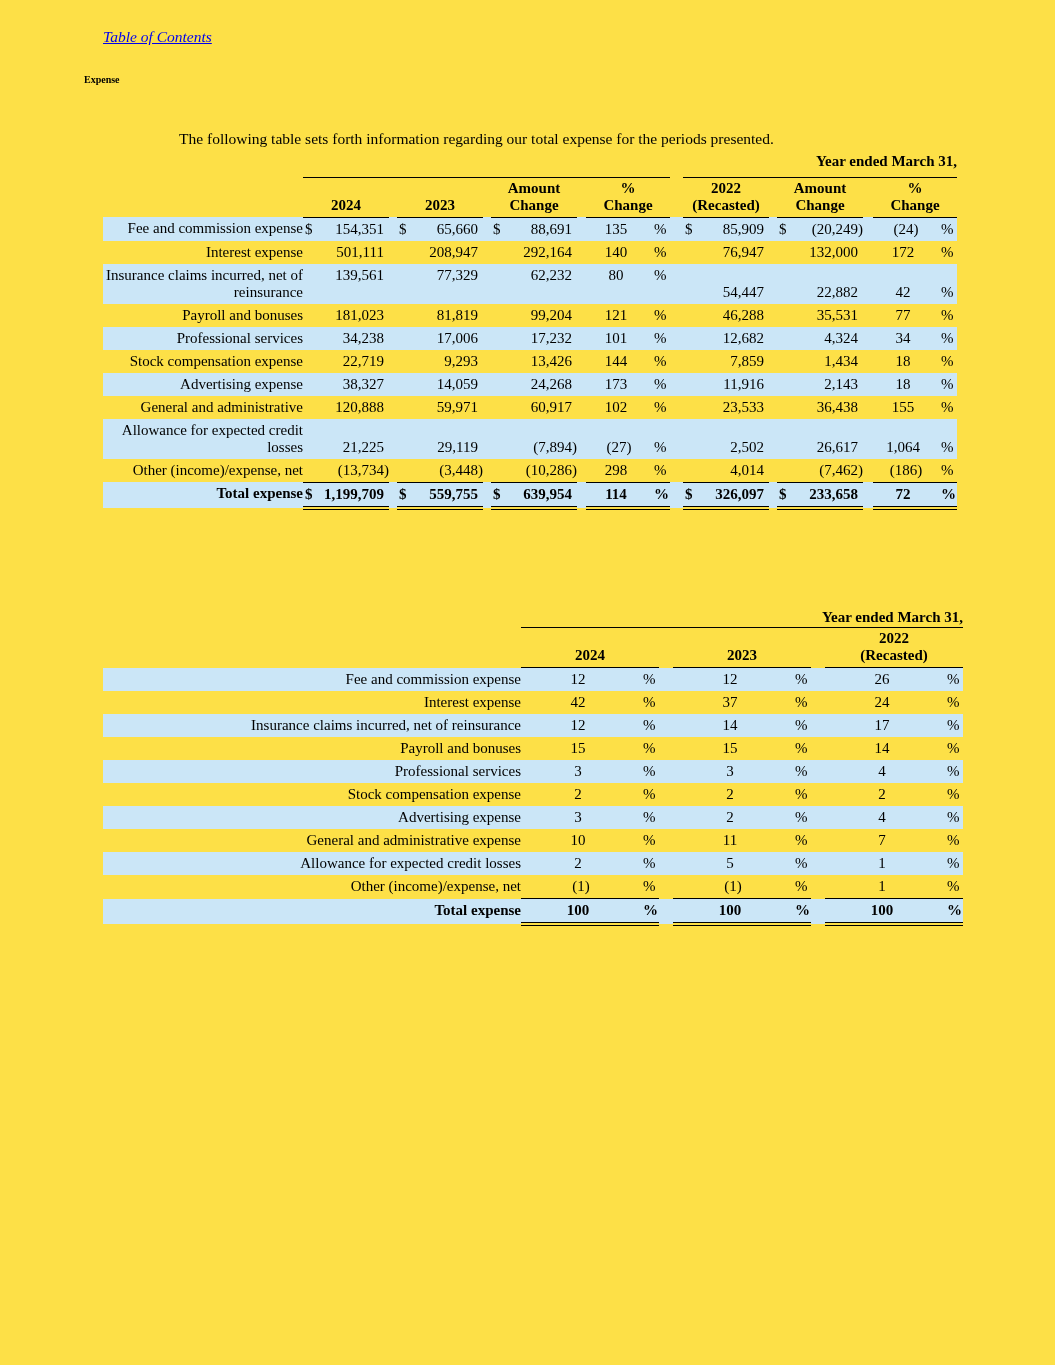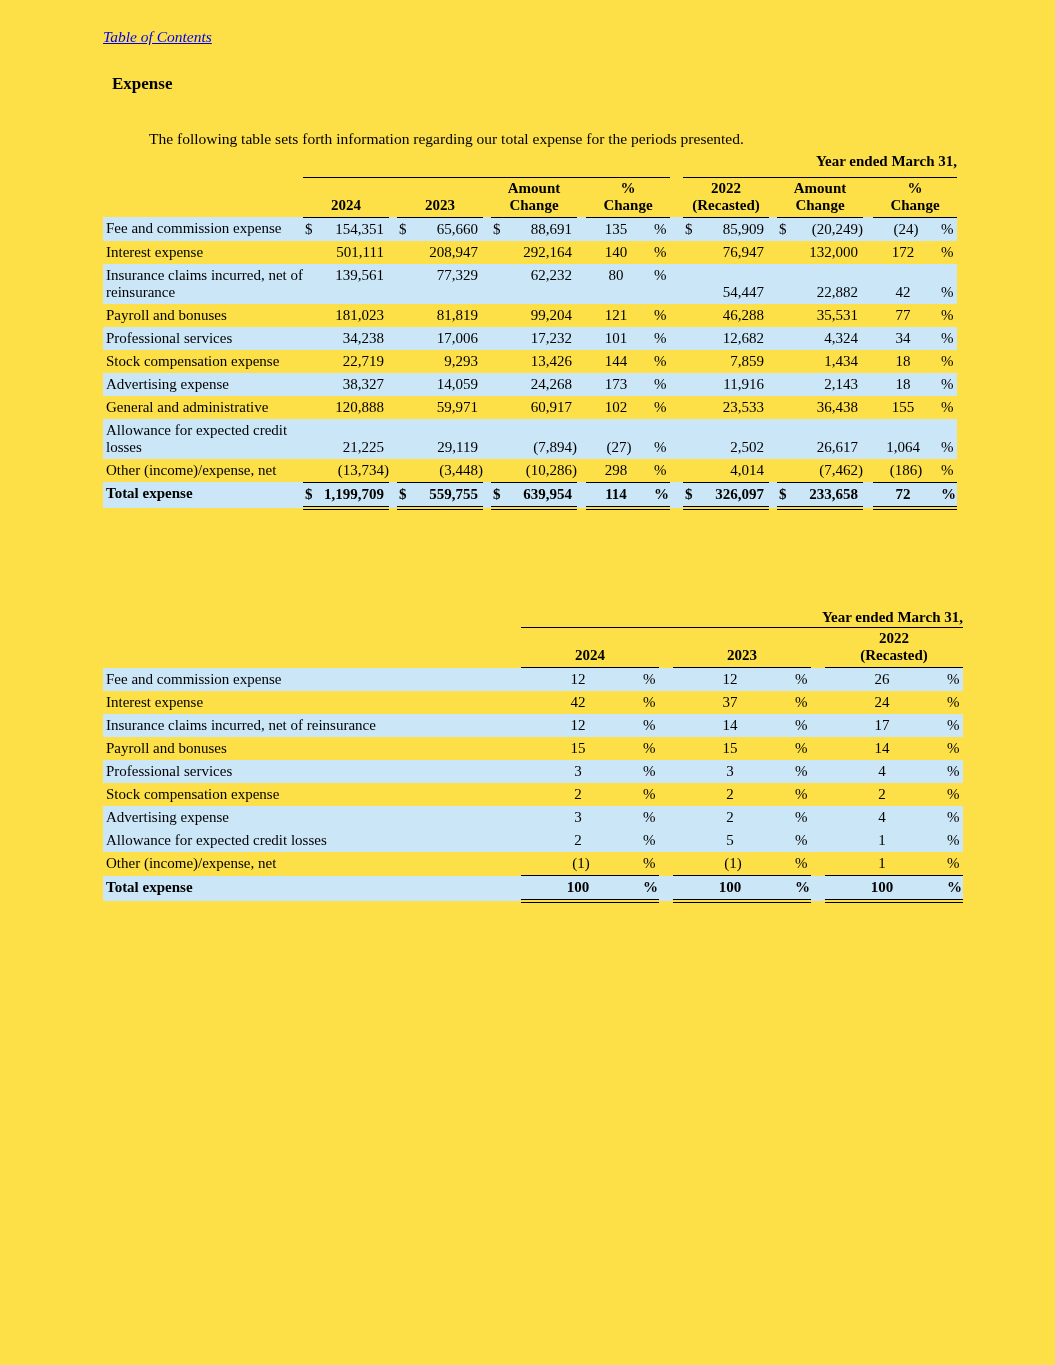--- a/index.html
+++ b/index.html
@@ -5,33 +5,33 @@
   html,body{margin:0;padding:0;background:#fff;}
   .sheet{
     position:relative; width:1055px; height:1365px; background:#fde047;
     font-family:"Liberation Serif","DejaVu Serif",serif; color:#000; overflow:hidden;
   }
   .toc-link{
     position:absolute; left:103px; top:28px;
     font-style:italic; font-size:15.5px; text-decoration:underline; color:#0000EE;
   }
   .heading{
-    position:absolute; left:112px; top:74px;
-    font-weight:bold; font-size:17px;text-align:right;
+    position:absolute; left:84px; top:74px;
+    font-weight:bold; font-size:10px;text-align:right;
   }
   .para{
-    position:absolute; left:89px; width:852px;
+    position:absolute; left:119px; width:852px;
     font-size:15.5px; line-height:20px; text-indent:60px;
   }
   .para1{top:113px;}
   .para2{top:548px;}
   table{border-collapse:collapse; table-layout:fixed;}
   td{font-size:15px; line-height:17px; padding:3px 0; vertical-align:bottom;
      overflow:hidden; white-space:nowrap;}
-  td.label{text-align:left; vertical-align:top; white-space:normal; padding-left:3px;}
+  td.label{text-align:right; vertical-align:top; white-space:normal; padding-left:3px;}
   td.cur{text-align:left; padding-left:2px;}
   td.val,td.pctv{text-align:right; padding-right:5px;}
   td.pctv{padding-right:6px;text-align:center;}
   td.paren{padding-right:0;}
   td.pcts{text-align:left; padding-left:2px;}
   td.span-hdr{font-weight:bold; text-align:right; padding:1px 0;}
   td.rl{border-bottom:1.5px solid #000; height:2px; padding:0; line-height:0; font-size:0;}
   td.ch{font-weight:bold; text-align:center; vertical-align:bottom;
         border-bottom:1.5px solid #000; padding:2px 0 3px;}
   td.ch div{line-height:17px;}
@@ -491,20 +491,31 @@
             <td class="label">Advertising expense</td>
             <td class="pctv">3</td>
             <td class="pcts">%</td>
             <td></td>
             <td class="pctv">2</td>
             <td class="pcts">%</td>
             <td></td>
             <td class="pctv">4</td>
             <td class="pcts">%</td>
           </tr>
+          <tr>
+            <td class="label">General and administrative expense</td>
+            <td class="pctv">10</td>
+            <td class="pcts">%</td>
+            <td></td>
+            <td class="pctv">11</td>
+            <td class="pcts">%</td>
+            <td></td>
+            <td class="pctv">7</td>
+            <td class="pcts">%</td>
+          </tr>
           <tr class="shade">
             <td class="label">Allowance for expected credit losses</td>
             <td class="pctv">2</td>
             <td class="pcts">%</td>
             <td></td>
             <td class="pctv">5</td>
             <td class="pcts">%</td>
             <td></td>
             <td class="pctv">1</td>
             <td class="pcts">%</td>

